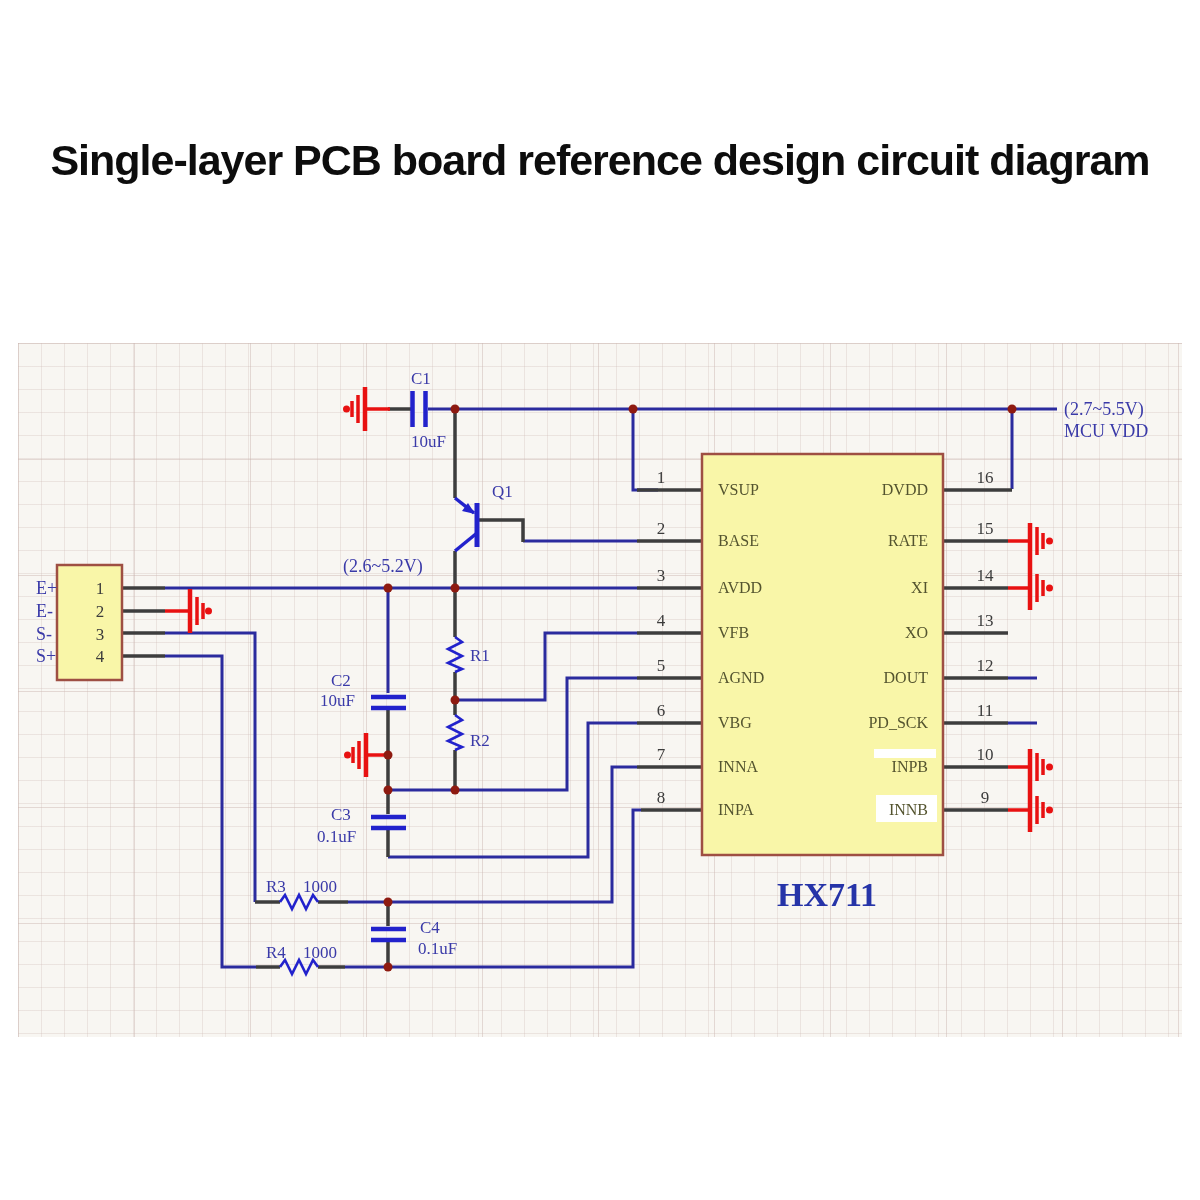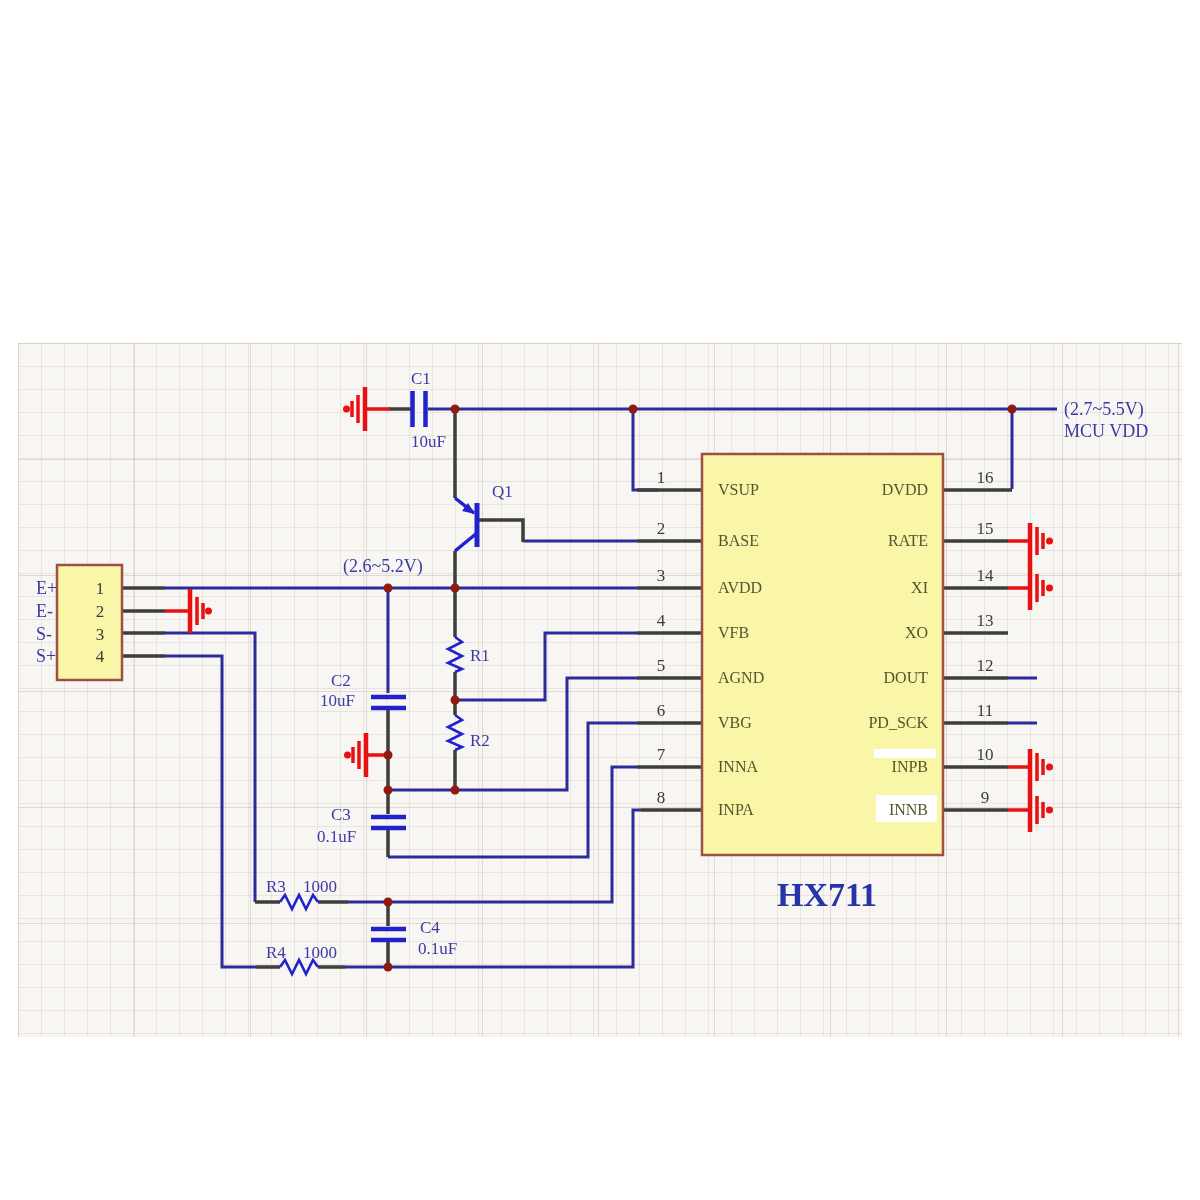--- a/index.html
+++ b/index.html
@@ -20,20 +20,21 @@
   .lbl-blue{fill:#3a3aa8;font-size:17px;}
   .net-blue{fill:#3a3aa8;font-size:18px;}
   .pin-num{fill:#3c3c3c;font-size:17px;}
   .chip-pin{fill:#54542f;font-size:16px;}
 </style>
 </head>
 <body>
 
 <div class="page">
 
+  <div class="main-title">Single-layer PCB board reference design circuit diagram</div>
 
   <div class="grid-bg"></div>
 
   <svg class="schematic" viewBox="0 0 1200 1200">
 
     <g stroke="#2b2b9e" stroke-width="3" fill="none">
       <path d="M428,409 H1057"></path>
       <path d="M633,409 V490 H658"></path>
       <path d="M1012,409 V489"></path>
       <path d="M165,588 H637"></path>

